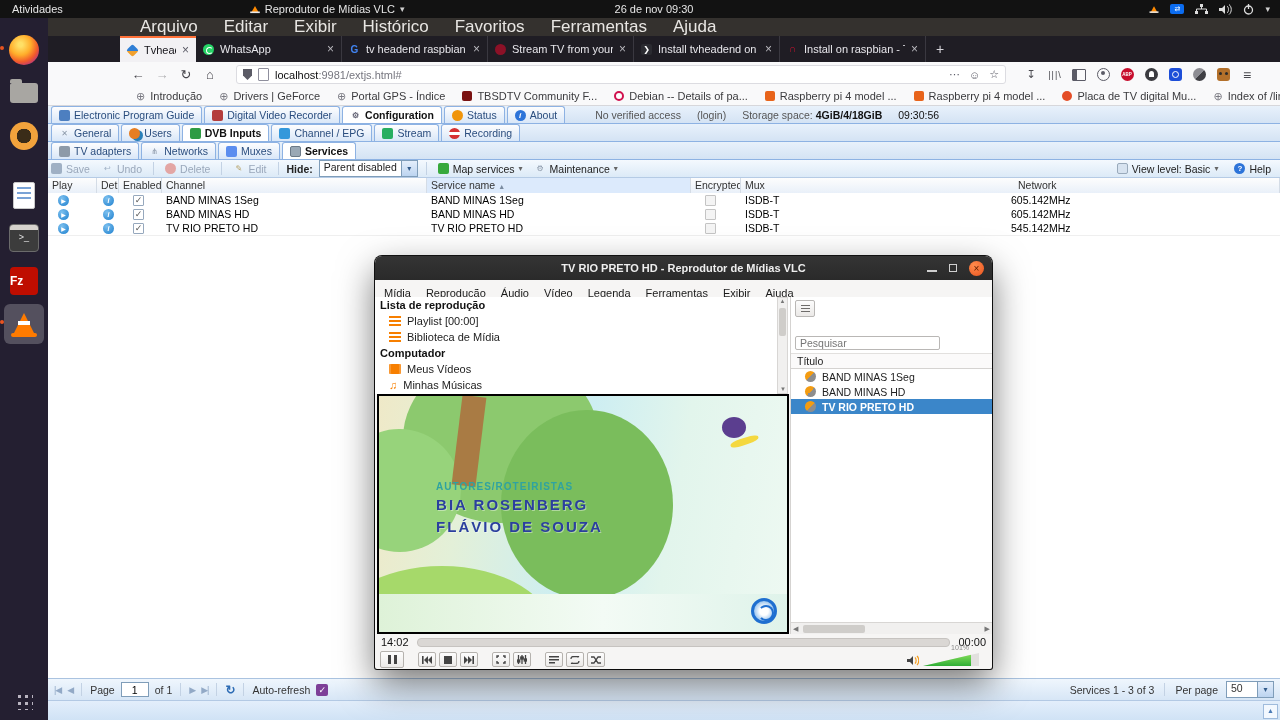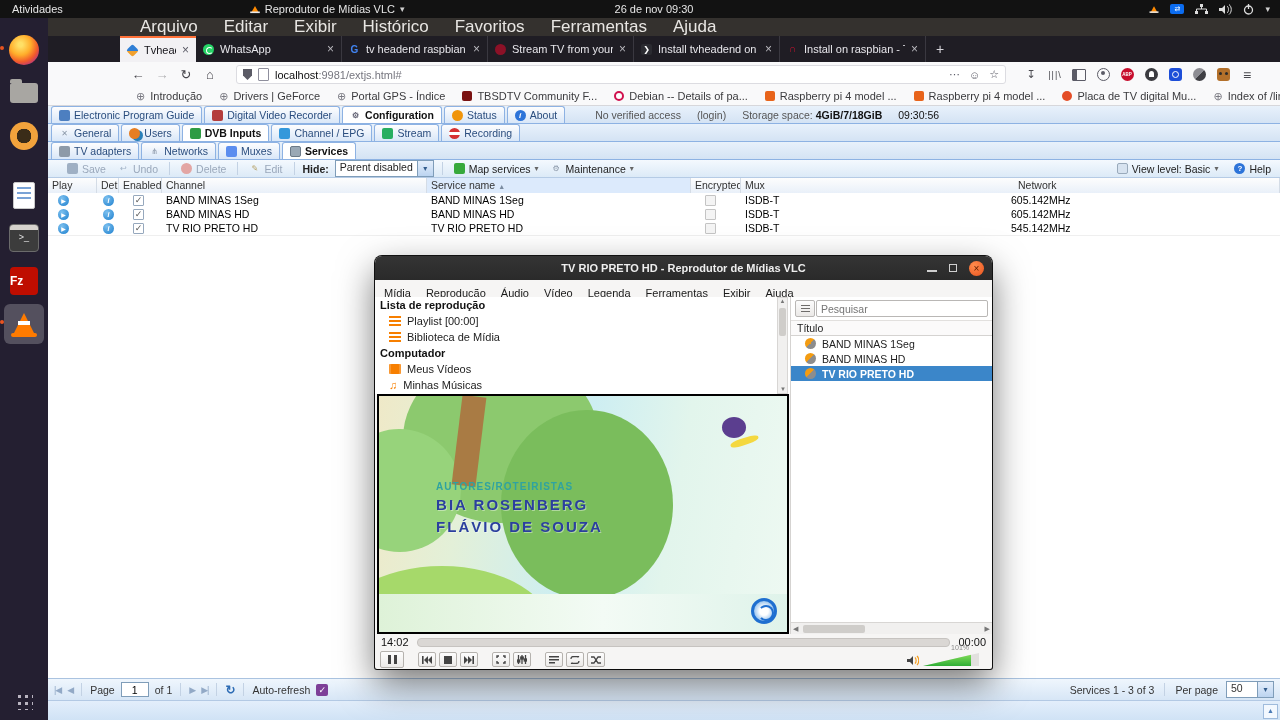--- a/index.html
+++ b/index.html
@@ -79,21 +79,21 @@
   .bm-globe{color:#7a7a82;font-size:11px;}
   .bm-sq{width:10px;height:10px;border-radius:2px;flex:none;}
   
   .thd{position:absolute;left:48px;top:106px;width:1232px;height:572px;background:#fff;z-index:1;}
   .xtabs{position:absolute;left:0;width:1232px;background:linear-gradient(#e8f1fb,#d4e3f4);border-bottom:1px solid #8db2e3;display:flex;align-items:flex-end;padding-left:3px;box-sizing:border-box;gap:2px;}
   .xtab{height:16px;display:flex;align-items:center;gap:4px;padding:0 7px;font-size:10.5px;color:#2a4d7e;background:linear-gradient(#fdfdfe,#d9e7f8);border:1px solid #8db2e3;border-bottom:none;border-radius:3px 3px 0 0;white-space:nowrap;}
   .xtab.active{background:#fff;color:#111;font-weight:bold;}
   .xi11{width:11px;height:11px;flex:none;border-radius:2px;display:flex;align-items:center;justify-content:center;font-size:8px;}
   .thd-status{margin-left:28px;display:flex;align-items:center;gap:16px;font-size:10.5px;color:#555;padding-bottom:2px;}
   .thd-status b{color:#111;}
-  .xtoolbar{position:absolute;left:0;top:54px;width:1232px;height:18px;background:linear-gradient(#f4f9fe,#dcea f7);background:linear-gradient(#f4f9fe,#dceaf7);border-bottom:1px solid #b5cbe5;display:flex;align-items:center;font-size:10.5px;color:#222;padding-left:16px;box-sizing:border-box;gap:6px;}
+  .xtoolbar{position:absolute;left:0;top:54px;width:1232px;height:18px;background:linear-gradient(#f4f9fe,#dcea f7);background:linear-gradient(#f4f9fe,#dceaf7);border-bottom:1px solid #b5cbe5;display:flex;align-items:center;font-size:10.5px;color:#222;padding-left:0;box-sizing:border-box;gap:6px;}
   .tbtn{display:flex;align-items:center;gap:4px;padding:0 3px;}
   .tbtn.dis{color:#9aa8bb;}
   .vsep{width:1px;height:13px;background:#c3d2e4;margin:0 2px;}
   .xselect{display:flex;align-items:flex-start;height:15px;border:1px solid #7f9db9;background:#fff;font-size:10.5px;}
   .xselect .val{padding:0 4px;min-width:70px;}
   .xselect .dd{width:15px;height:15px;background:linear-gradient(#e4eefb,#bcd4f0);border-left:1px solid #7f9db9;color:#335c8c;font-size:8px;display:flex;align-items:center;justify-content:center;}
   .tb-right-grp{margin-left:auto;display:flex;align-items:center;gap:10px;padding-right:6px;}
   .grid-hdr{position:absolute;left:0;top:72px;width:1232px;height:15px;background:linear-gradient(#fdfdfd,#e9f0f9);border-bottom:1px solid #c5c5c5;display:flex;font-size:10.5px;color:#333;}
   .gc{box-sizing:border-box;border-right:1px solid #d4dce6;padding:1px 4px;white-space:nowrap;overflow:hidden;}
   .gc.sorted{background:#dceafc;}
@@ -133,21 +133,21 @@
   .tree-sb .thumb{position:absolute;left:1px;top:10px;width:7px;height:28px;background:#cfcdca;border-radius:2px;}
   .vlc-video{position:absolute;left:2px;top:138px;width:412px;height:240px;background:#000;padding:2px;box-sizing:border-box;}
   .vframe{position:relative;width:100%;height:100%;overflow:hidden;background:linear-gradient(100deg,#efe9c8 0%,#e3f0d8 22%,#cdeef2 48%,#e2f5ec 70%,#eef9f2 100%);}
   .blob{position:absolute;border-radius:50%;}
   .credits{position:absolute;left:14%;top:35%;line-height:1.5;}
   .cr1{color:#2fa3a0;font-weight:bold;font-size:10px;letter-spacing:1px;}
   .cr2{color:#2b3f9e;font-weight:bold;font-size:15px;letter-spacing:2px;text-shadow:1px 1px 0 rgba(255,255,255,.4);}
   .vlogo{position:absolute;right:10px;bottom:8px;width:26px;height:26px;border-radius:50%;border:3px solid #1f6fd0;background:radial-gradient(circle,#fff 30%,#9cc6ef 70%);box-sizing:border-box;}
   .vlogo:after{content:"";position:absolute;left:4px;top:4px;width:12px;height:12px;border:2px solid #1f6fd0;border-radius:50%;border-left-color:transparent;}
   .vlc-right{position:absolute;left:415px;top:41px;width:202px;height:337px;background:#fff;border-left:1px solid #d5d3d1;box-sizing:border-box;}
-  .vr-top{display:flex;align-items:flex-start;gap:1px;padding:3px 4px;}
+  .vr-top{display:flex;align-items:flex-start;gap:19px;padding:3px 4px;flex-direction:column;}
   .vr-btn{width:18px;height:15px;border:1px solid #b9b7b5;border-radius:2px;background:linear-gradient(#fcfcfc,#ebe9e7);display:flex;align-items:center;justify-content:center;}
   .vr-btn i{width:9px;height:7px;background:linear-gradient(#6e6c6a 1.5px,transparent 1.5px);background-size:9px 3px;}
   .v-search{flex:1;height:15px;border:1px solid #b9b7b5;border-radius:2px;font-size:10.5px;padding:0 4px;font-family:"Liberation Sans",sans-serif;color:#333;}
   .vr-hdr{height:14px;background:#fbfafa;border-top:1px solid #e2e0de;border-bottom:1px solid #d5d3d1;font-size:10.5px;color:#222;padding-left:6px;line-height:14px;}
   .vr-item{display:flex;align-items:center;gap:6px;height:15px;font-size:10.5px;color:#222;padding-left:14px;}
   .vr-item.sel{background:#3b86c9;color:#fff;font-weight:bold;}
   .globe{width:11px;height:11px;border-radius:50%;background:linear-gradient(135deg,#f39c12 50%,#8d8d8d 50%);flex:none;}
   .vr-hscroll{position:absolute;left:0;bottom:0;width:100%;height:12px;background:#f1f0ef;border-top:1px solid #d8d6d4;font-size:7px;color:#777;box-sizing:border-box;}
   .vr-hscroll .la{position:absolute;left:2px;top:2px;}
   .vr-hscroll .ra{position:absolute;right:2px;top:2px;}
@@ -377,21 +377,21 @@
           <span class="xi11" style="background:#f0950c;border-radius:50%"></span>
           <span>Status</span>
         </div>
       <div class="xtab">
           <span class="xi11" style="background:#2d74d9;border-radius:50%;color:#fff;font-style:italic;font-weight:bold">i</span>
           <span>About</span>
         </div>
       <div class="thd-status">
         <span>No verified access</span>
         <span>(login)</span>
-        <span><span>Storage space:</span> <b>4GiB/7/18GiB</b></span>
+        <span><span>Storage space:</span> <b>4GiB/4/18GiB</b></span>
         <span style="color:#111">09:30:56</span>
       </div>
     </div>
 
     <div class="xtabs" style="top:18px;height:18px">
       <div class="xtab">
           <span class="xi11" style="background:none;color:#8a97a8">✕</span>
           <span>General</span>
         </div>
       <div class="xtab">

